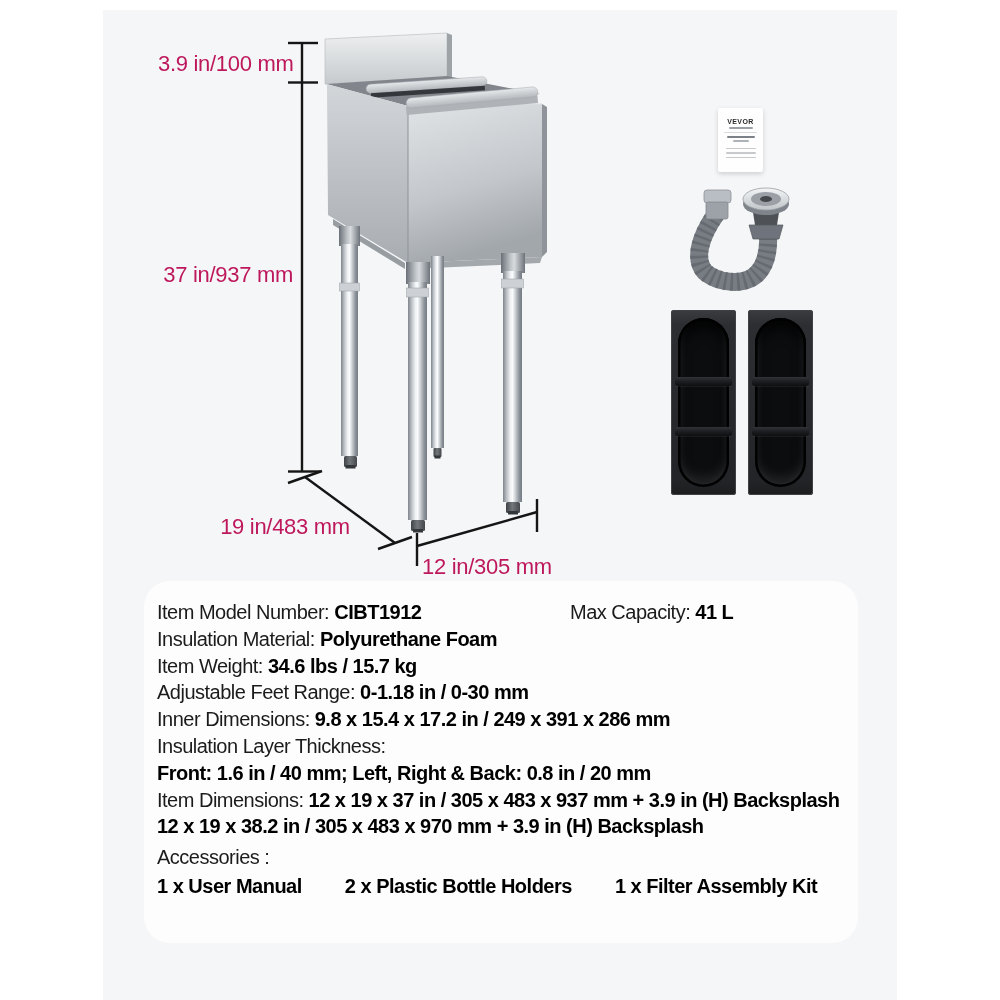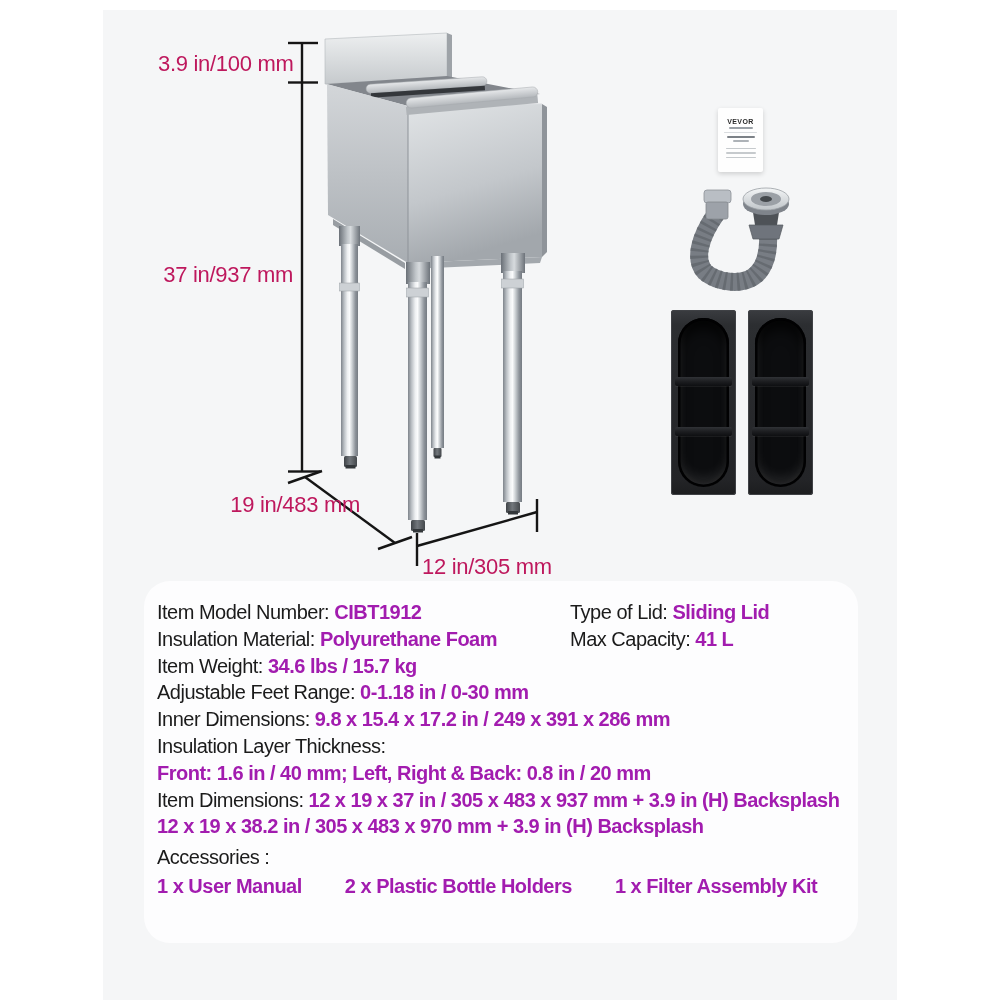--- a/index.html
+++ b/index.html
@@ -5,21 +5,21 @@
   html,body{margin:0;padding:0;background:#ffffff;}
   .canvas{position:relative;width:1000px;height:1000px;background:#ffffff;overflow:hidden;
           font-family:"Liberation Sans","DejaVu Sans",sans-serif;}
   .backdrop{position:absolute;left:103px;top:10px;width:794px;height:990px;background:#f5f6f7;}
   .art{position:absolute;left:0;top:0;}
 
   
   .dim-label{position:absolute;font-size:22px;letter-spacing:-0.3px;color:#be185d;line-height:23px;white-space:nowrap;}
   .dl-bs{left:158px;top:52px;width:132px;text-align:right;}
   .dl-h{left:158px;top:263px;width:135px;text-align:right;}
-  .dl-d{left:210px;top:493px;width:150px;text-align:right;}
+  .dl-d{left:210px;top:515px;width:150px;text-align:center;}
   .dl-w{left:422px;top:555px;width:150px;text-align:left;}
 
   
   .manual{position:absolute;left:718px;top:108px;width:45px;height:64px;background:#fefefe;
           border-radius:2px;box-shadow:0 2px 5px rgba(0,0,0,0.16);overflow:hidden;}
   .manual-brand{margin-top:10px;text-align:center;font-size:7px;font-weight:700;letter-spacing:0.4px;color:#2a2a2a;line-height:7px;}
   .m-line{background:#c2c5c9;height:2px;margin:3px auto 0 auto;border-radius:1px;}
   .m-l1{width:24px;height:1.5px;background:#9aa0a6;margin-top:2px;}
   .m-div{width:33px;height:1px;background:#d9dcdf;margin-top:3px;}
   .m-bold{width:28px;height:2.5px;background:#7c8187;margin-top:3px;}
@@ -42,21 +42,21 @@
           background:linear-gradient(180deg,#303236 0%,#1b1c1f 55%,#0e0f11 100%);
           box-shadow:0 1px 1px rgba(255,255,255,0.07);}
   .hb1{top:36%;} .hb2{top:63%;}
 
   
   .panel{position:absolute;left:144px;top:581px;width:714px;height:362px;background:#fdfdfe;
          border-radius:26px;overflow:hidden;}
   .spec-left{position:absolute;left:13px;top:18px;}
   .spec-right{position:absolute;left:426px;top:18px;}
   .srow{font-size:20px;letter-spacing:-0.5px;line-height:26.8px;color:#1b1b1b;white-space:nowrap;}
-  .srow .val{color:#a21caf;font-weight:700;margin-top:36px;}
+  .srow .val{color:#000000;font-weight:700;margin-top:36px;}
   .acc-head{margin-top:4px;}
   .acc-items{margin-top:2px;}
   .acc-items .val{margin-right:43px;}
   .acc-items .val:last-child{margin-right:0;}
 </style>
 </head>
 <body>
 
 <div class="canvas">
 
@@ -234,18 +234,17 @@
       <div class="srow"><span class="lbl">Insulation Layer Thickness:</span><span class="val"></span></div>
       <div class="srow"><span class="lbl"></span><span class="val">Front: 1.6 in / 40 mm; Left, Right &amp; Back: 0.8 in / 20 mm</span></div>
       <div class="srow"><span class="lbl">Item Dimensions: </span><span class="val">12 x 19 x 37 in / 305 x 483 x 937 mm + 3.9 in (H) Backsplash</span></div>
       <div class="srow"><span class="lbl"></span><span class="val">12 x 19 x 38.2 in / 305 x 483 x 970 mm + 3.9 in (H) Backsplash</span></div>
       <div class="srow acc-head"><span class="lbl">Accessories :</span></div>
       <div class="srow acc-items">
         <span class="val">1 x User Manual</span><span class="val">2 x Plastic Bottle Holders</span><span class="val">1 x Filter Assembly Kit</span>
       </div>
     </div>
     <div class="spec-right">
-      <div class="srow"><span class="lbl">Type of Lid: </span><span class="val">Sliding Lid</span></div>
       <div class="srow"><span class="lbl">Max Capacity: </span><span class="val">41 L</span></div>
     </div>
   </div>
 
 </div>
 
 </body></html>

